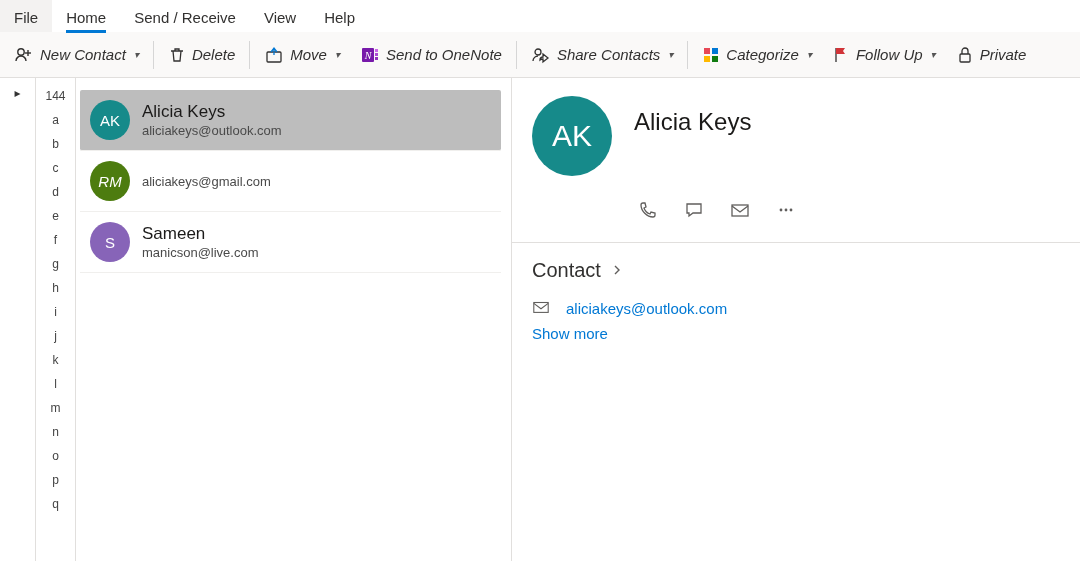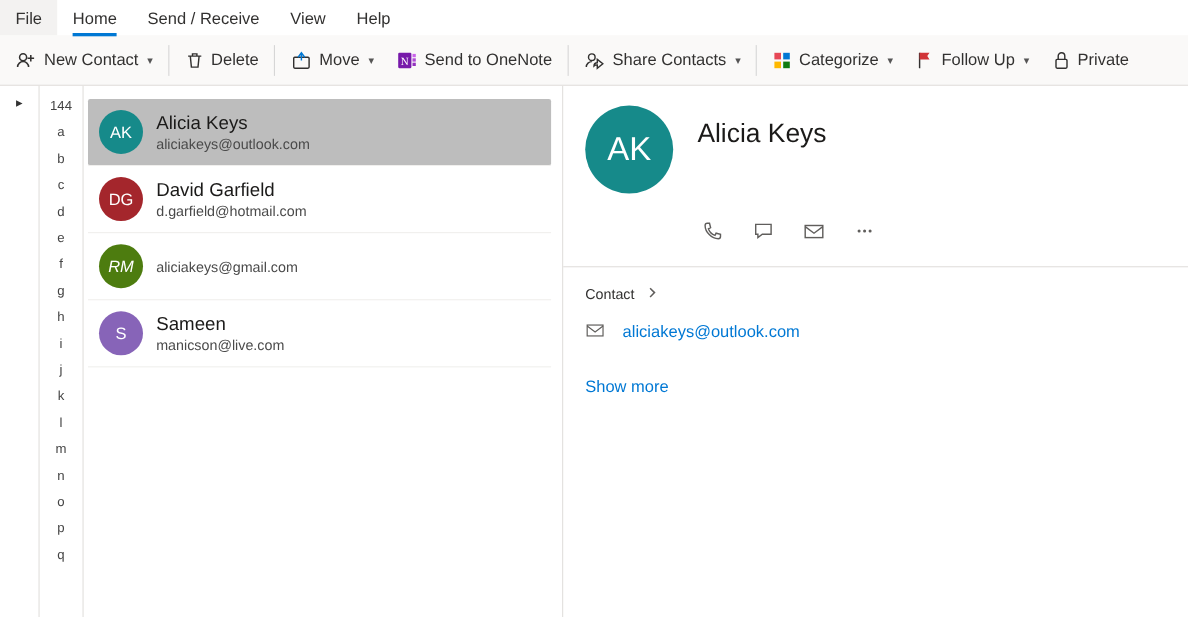--- a/index.html
+++ b/index.html
@@ -50,20 +50,21 @@
     padding: 0 4px;
   }
   .ribbon-btn {
     display: flex;
     align-items: center;
     gap: 6px;
     padding: 4px 10px;
     font-size: 15px;
     cursor: pointer;
     white-space: nowrap;
+    font-style: italic;
   }
   .ribbon-sep {
     width: 1px;
     height: 28px;
     background: #d6d6d6;
     margin: 0 4px;
   }
   .chev {
     font-size: 10px;
     color: #555;
@@ -185,39 +186,39 @@
     background: #e1dfdd;
     margin: 22px -20px 16px -20px;
   }
   .section-title-row {
     display: flex;
     align-items: center;
     gap: 10px;
     cursor: pointer;
   }
   .section-title {
-    font-size: 13px;
+    font-size: 20px;
     color: #323130;
   }
   .email-row {
     display: flex;
     align-items: center;
     gap: 16px;
     margin-top: 16px;
     color: #605e5c;
   }
   .email-link {
     color: #0078d4;
     font-size: 15px;
     cursor: pointer;
   }
   .show-more {
     color: #0078d4;
     font-size: 15px;
-    margin-top: 31px;
+    margin-top: 6px;
     cursor: pointer;
     display: inline-block;
   }
 </style>
 </head>
 <body>
 
 <div class="menubar">
   <div class="menu-item file">File</div>
   <div class="menu-item active">Home</div>
@@ -346,27 +347,20 @@
 
   <div class="contact-list" id="contact-list">
       <div class="contact-row selected">
         <div class="avatar" style="background: rgb(22, 138, 138);">AK</div>
         <div>
           <div class="contact-name">Alicia Keys</div>
           <div class="contact-email">aliciakeys@outlook.com</div>
         </div>
       </div>
       <div class="contact-row">
-        <div class="avatar" style="background: rgb(164, 38, 44);">DG</div>
-        <div>
-          <div class="contact-name">David Garfield</div>
-          <div class="contact-email">d.garfield@hotmail.com</div>
-        </div>
-      </div>
-      <div class="contact-row">
         <div class="avatar" style="background: #4d7c0f; font-style: italic;">RM</div>
         <div>
           <div class="contact-email">aliciakeys@gmail.com</div>
         </div>
       </div>
       <div class="contact-row">
         <div class="avatar" style="background: rgb(135, 100, 184);">S</div>
         <div>
           <div class="contact-name">Sameen</div>
           <div class="contact-email">manicson@live.com</div>

